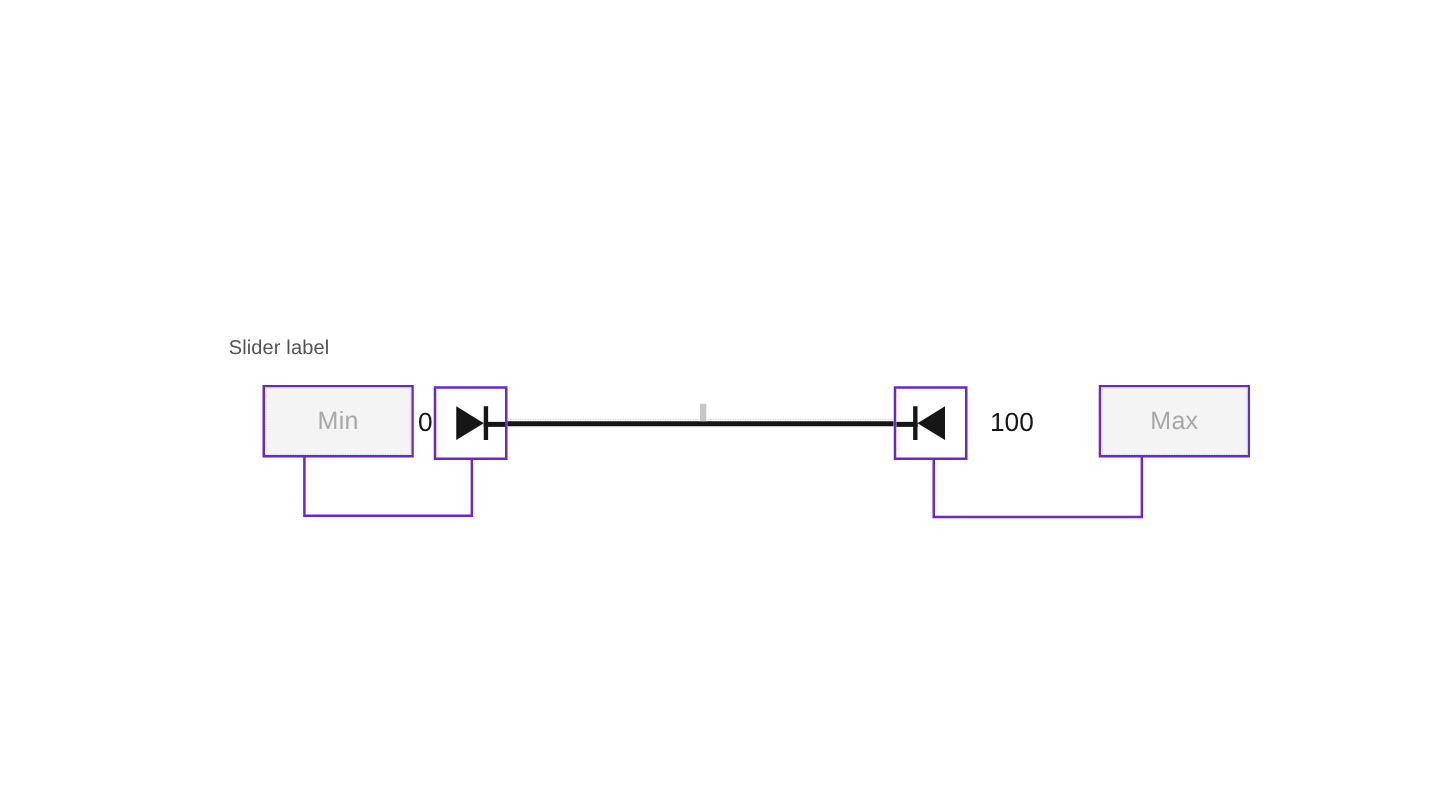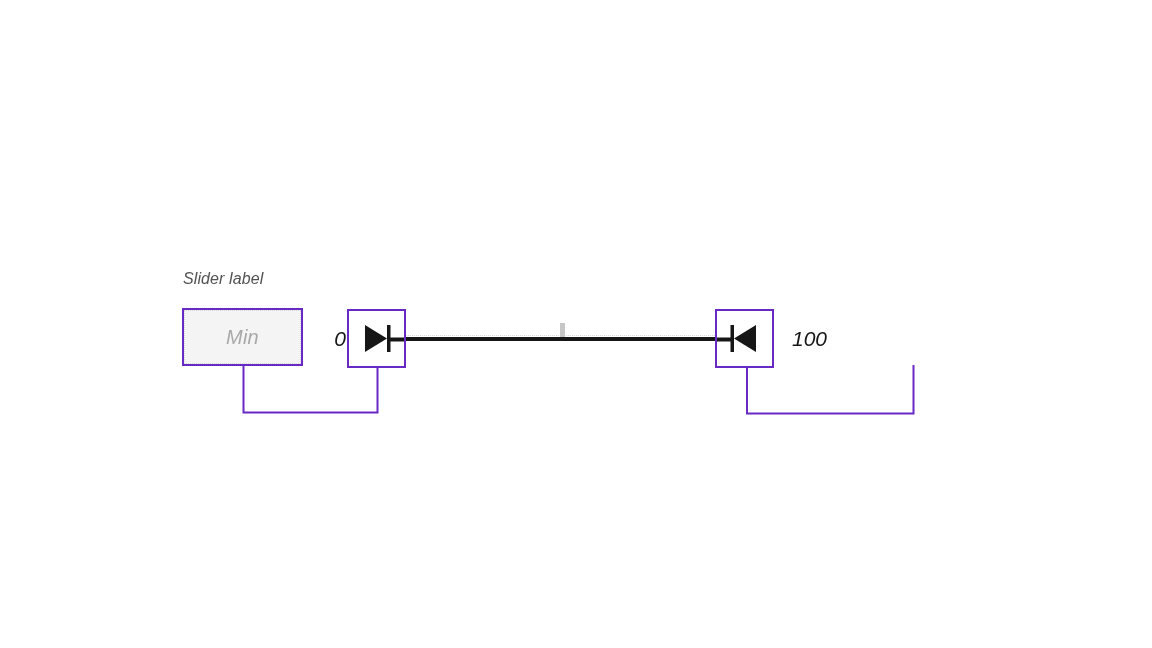--- a/index.html
+++ b/index.html
@@ -2,33 +2,34 @@
 <html><head>
 <meta charset="utf-8">
 <style>
   html, body { margin: 0; padding: 0; }
   body {
     width: 1152px; height: 648px;
     background: #ffffff;
     font-family: "Liberation Sans", sans-serif;
     overflow: hidden;
   }
-  .canvas { position: relative; width: 970px; height: 648px; font-style: italic; }
+  .canvas { position: relative; width: 970px; height: 648px; }
 
   .slider-label {
     position: absolute; left: 183px; top: 268px;
     font-size: 16px; line-height: 21px; color: #525252;
     letter-spacing: 0.1px;
   }
 
   
   .field-box {
     position: absolute; width: 121px; height: 58px;
     border: 2px solid #6929c4; box-sizing: border-box;
     background: #ef4444;
+    margin-left: 28px;
   }
   .field-box.min { left: 182px; top: 308px; }
   .field-box.max { left: 851px; top: 308px; }
   .field-inner {
     width: 100%; height: 100%;
     background: #f4f4f4;
     border: 1px dotted #d8d8d8; box-sizing: border-box;
     display: flex; align-items: center; justify-content: center;
     font-size: 20px; color: #a8a8a8; letter-spacing: 0.2px;
   }
@@ -103,14 +104,17 @@
   <div class="handle-box right">
     <svg viewBox="0 0 55 55">
       <rect x="0" y="26.5" width="17" height="4" fill="#161616"></rect>
       <rect x="13.5" y="14" width="3.5" height="27" fill="#161616"></rect>
       <polygon points="39,14 17,27.5 39,41" fill="#161616"></polygon>
     </svg>
   </div>
 
   <div class="range-label max">100</div>
 
+  <div class="field-box max">
+    <div class="field-inner">Max</div>
+  </div>
 
 </div>
 
 </body></html>

